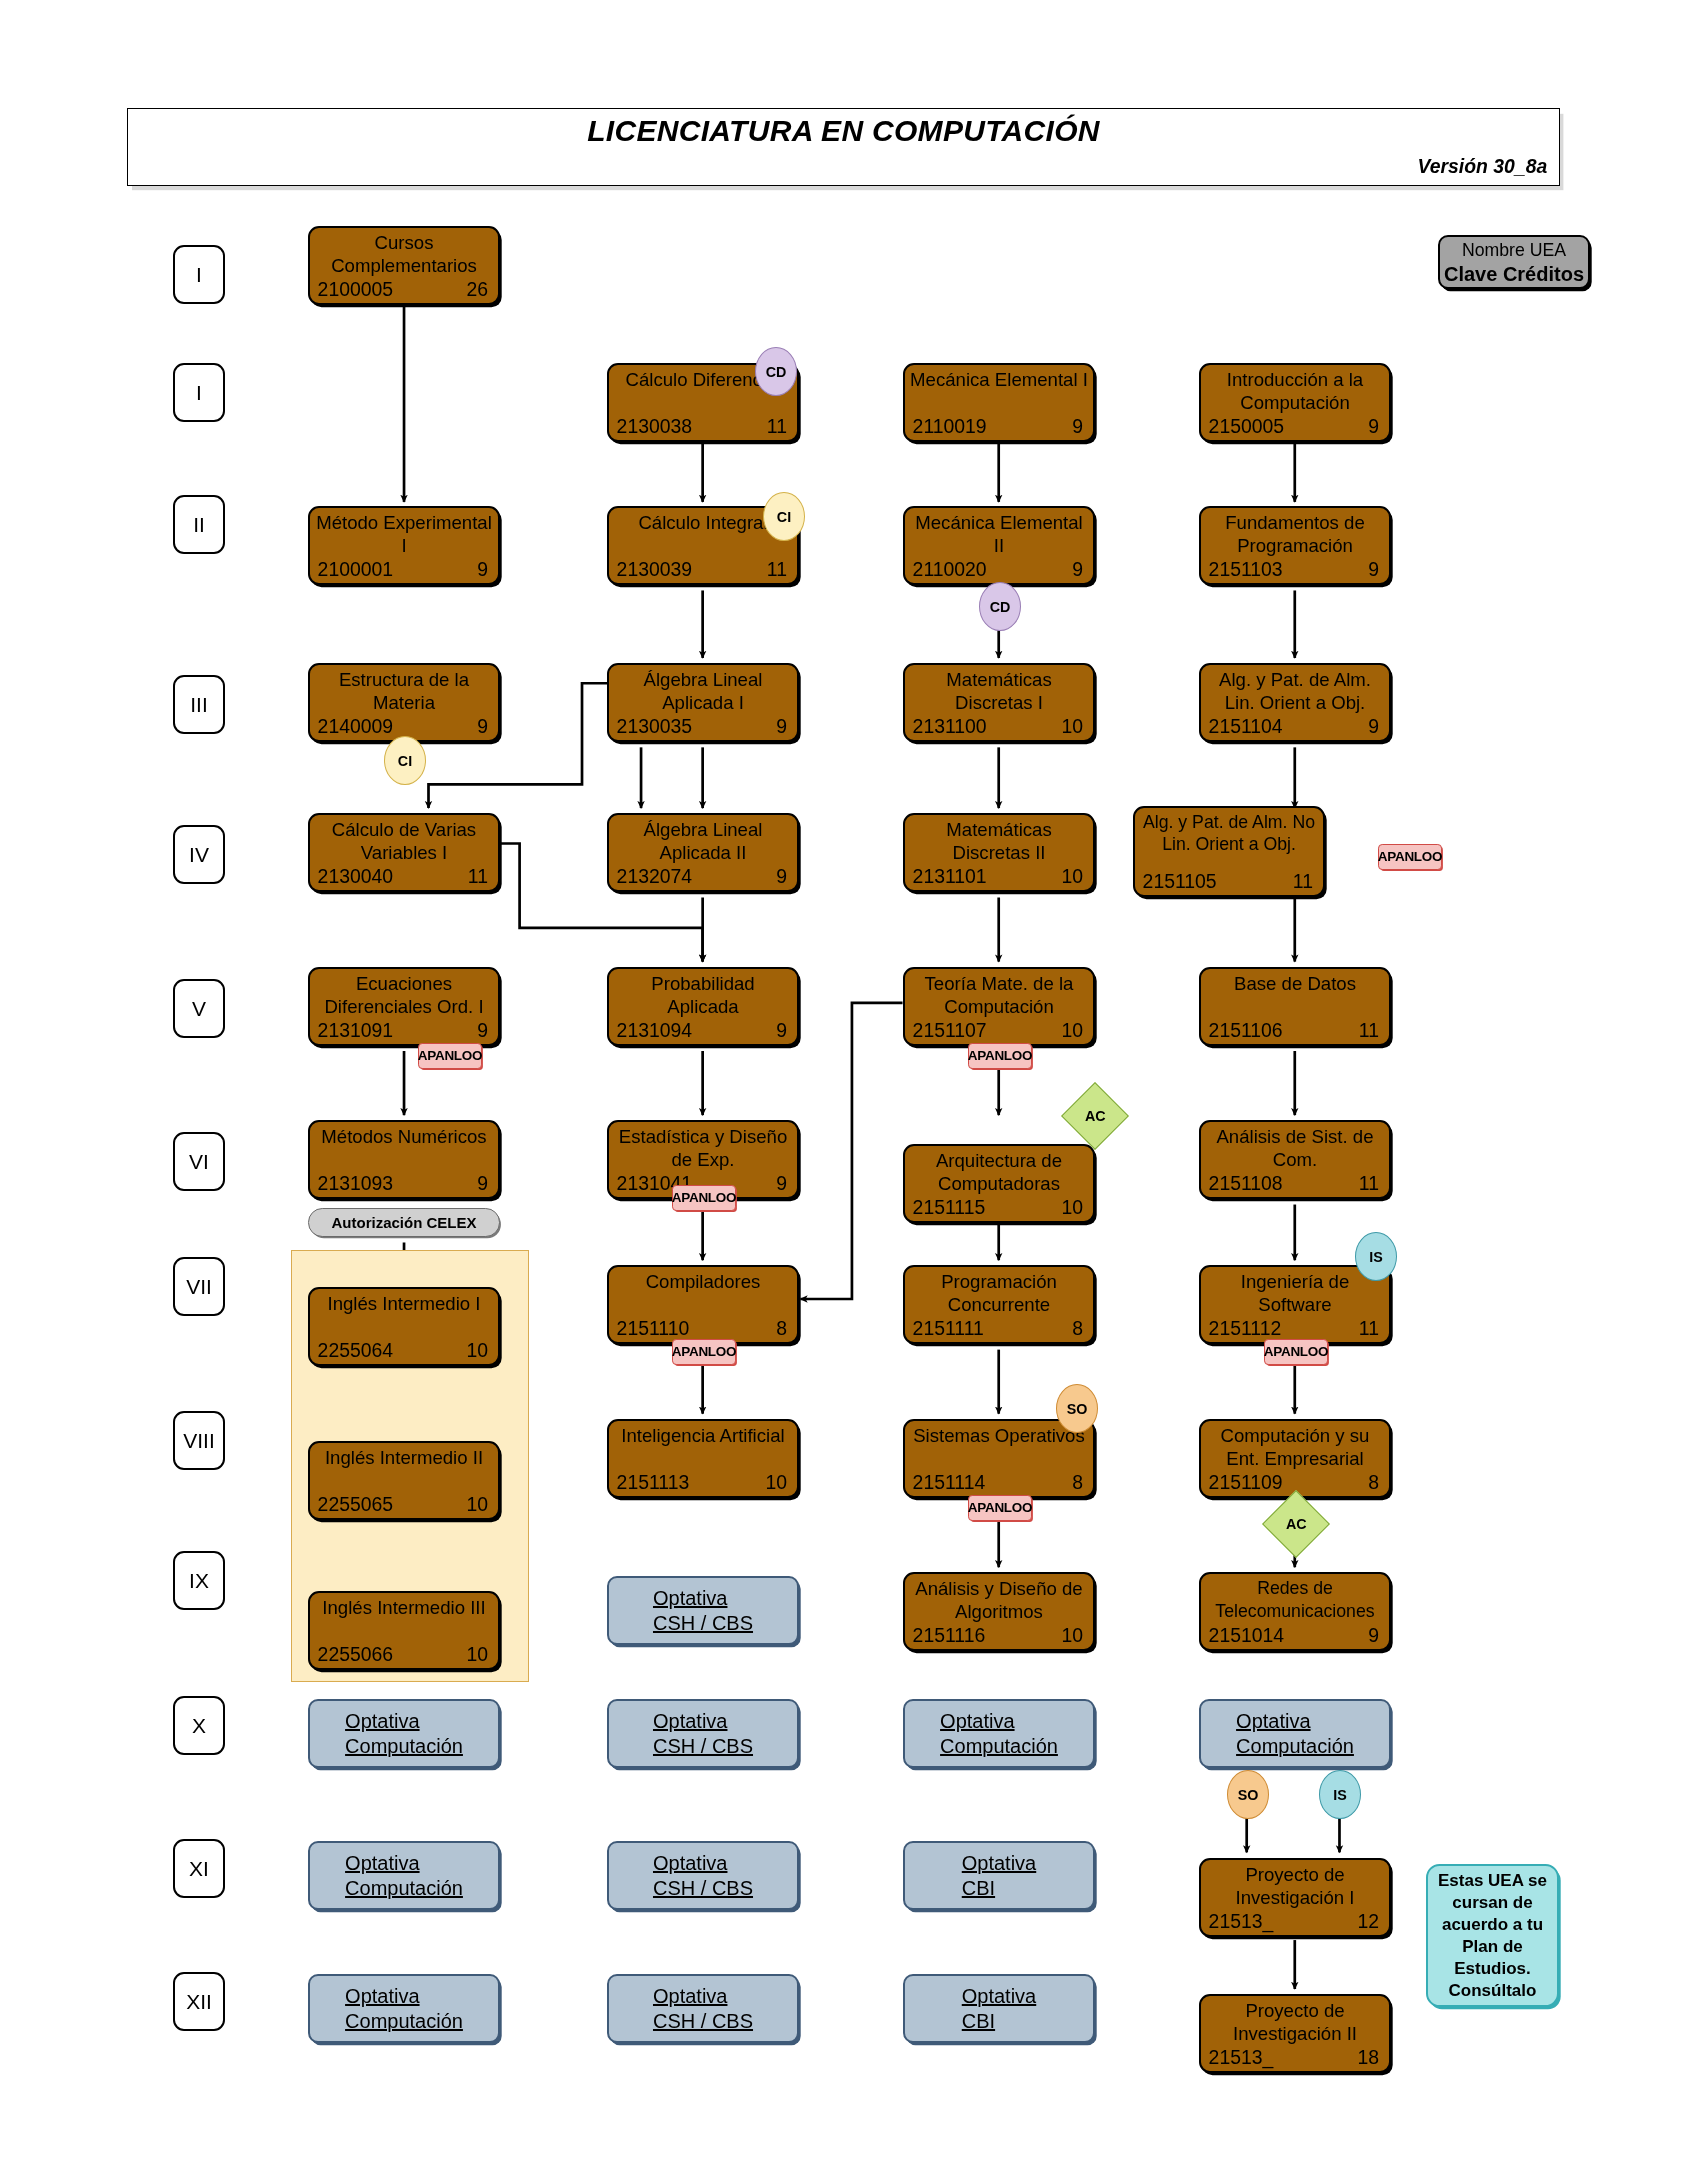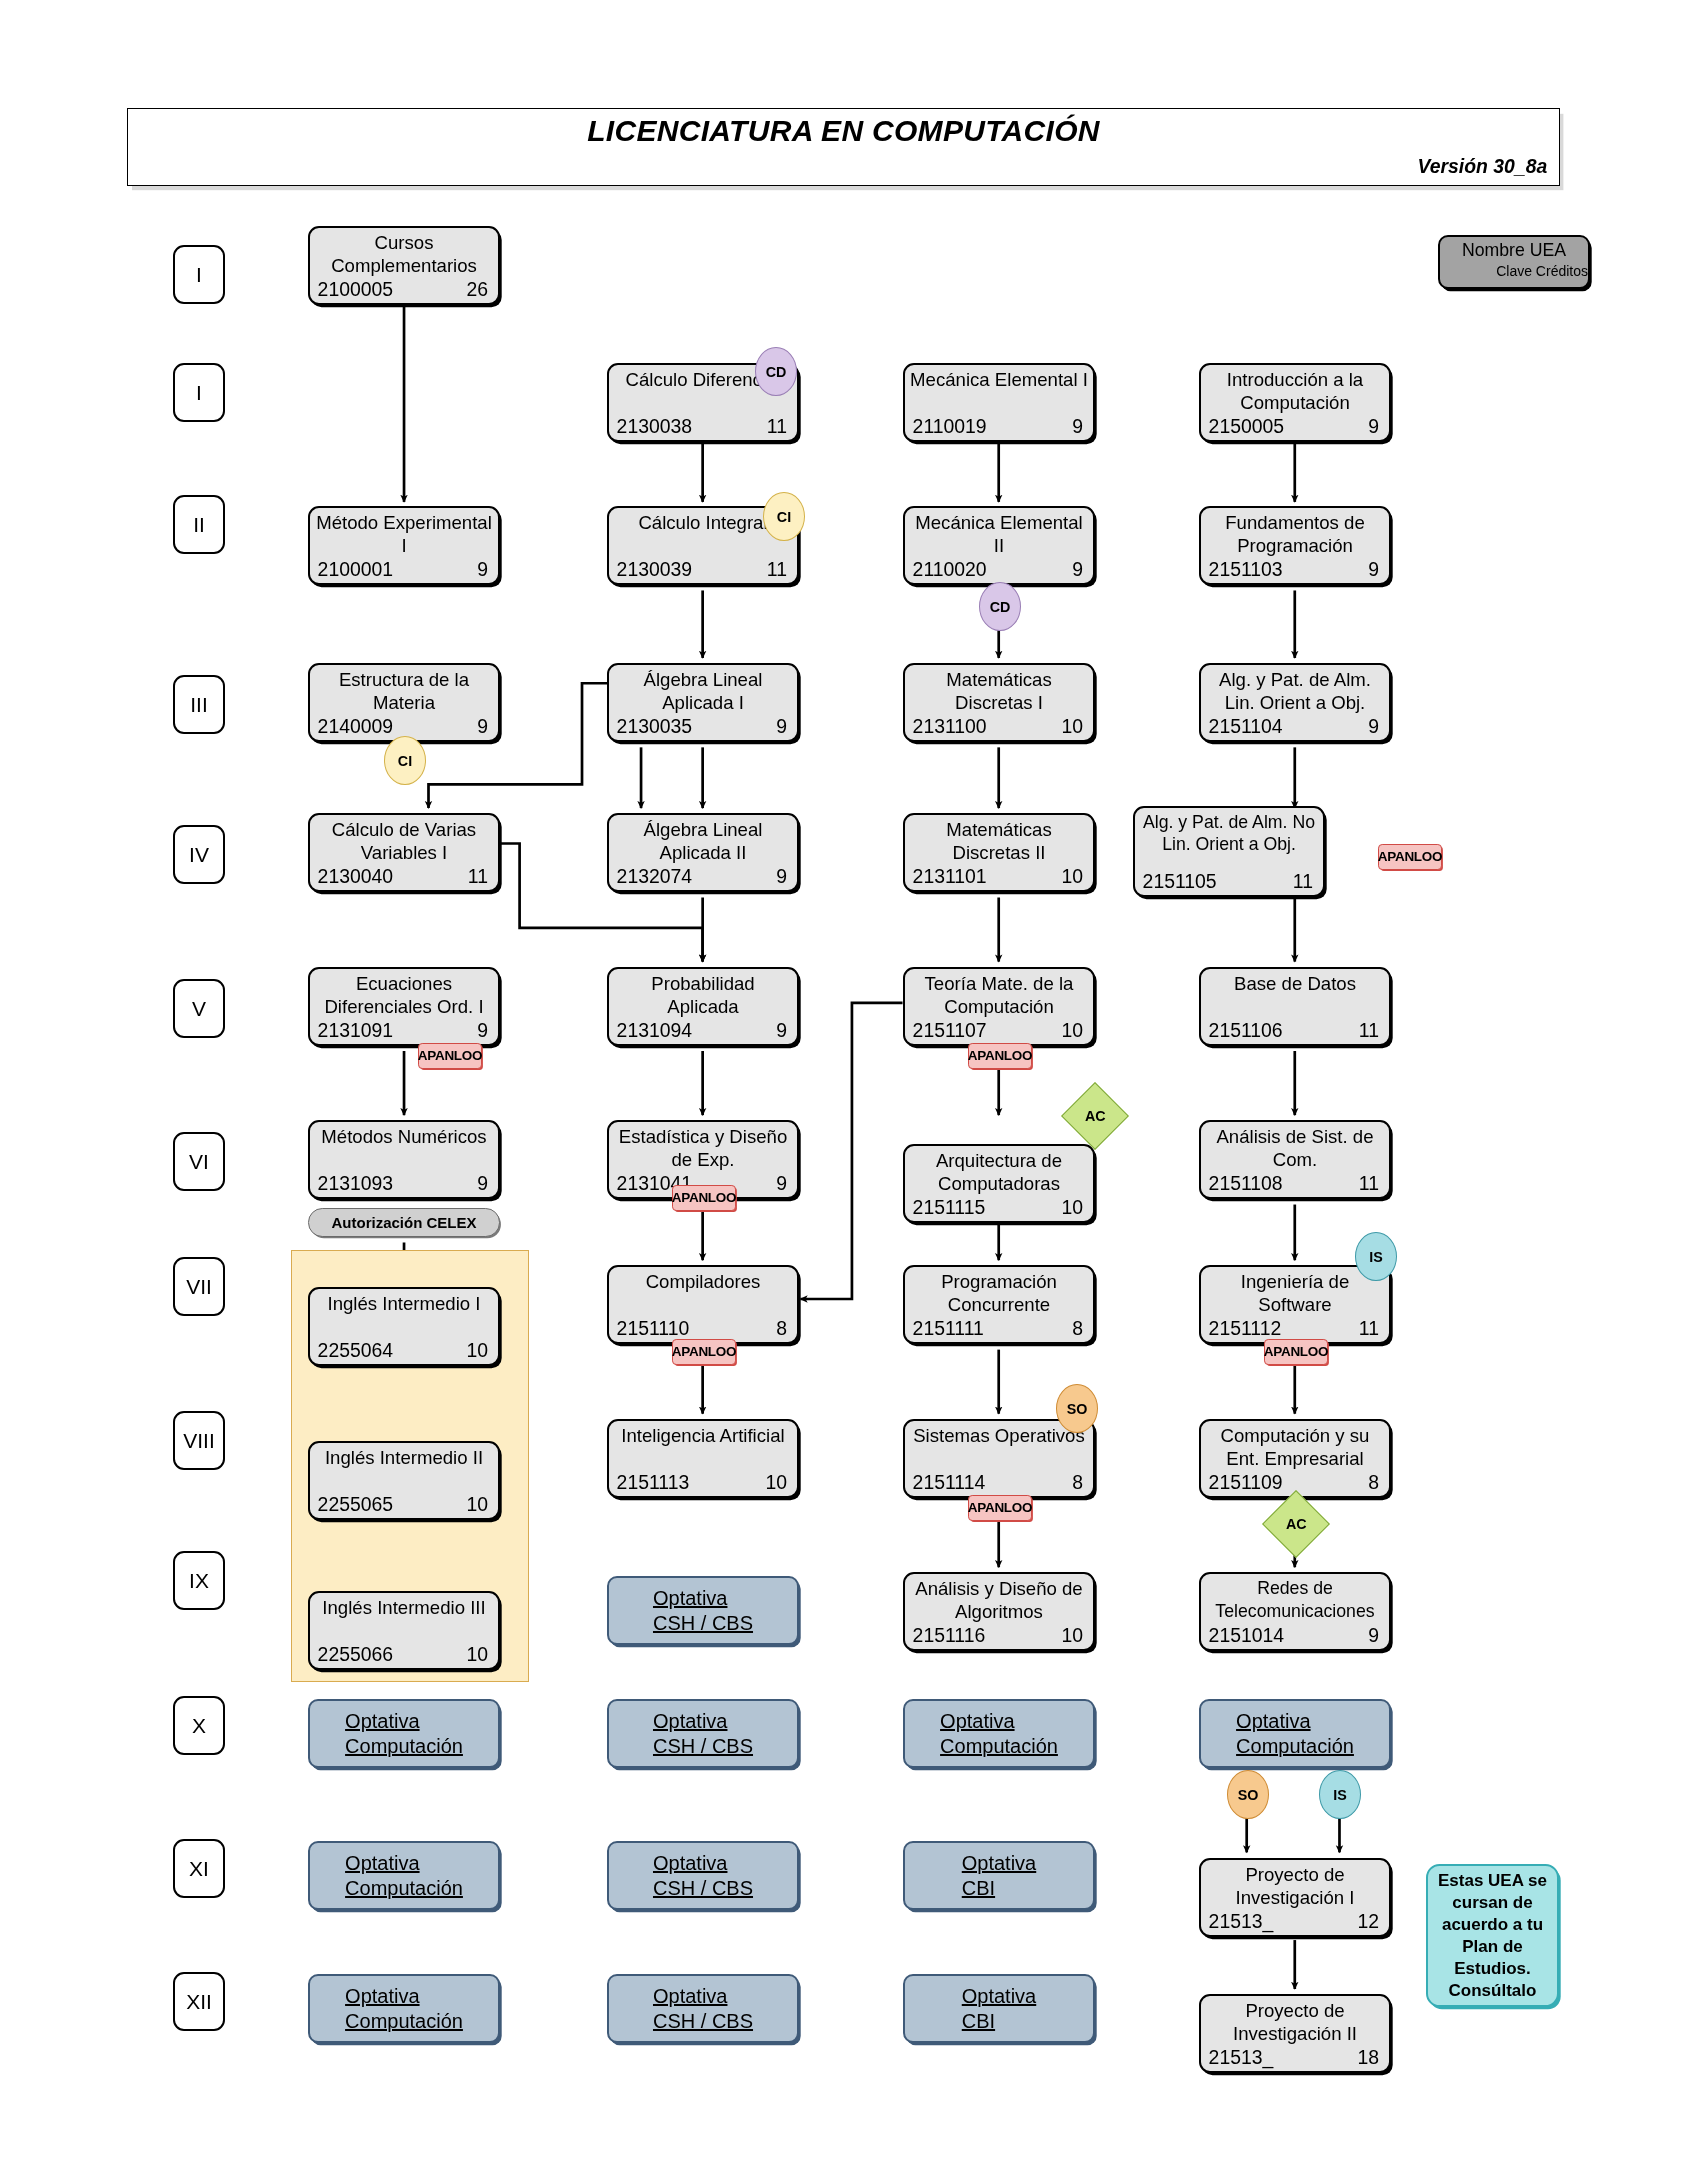--- a/index.html
+++ b/index.html
@@ -24,31 +24,31 @@
   .header .ver{position:absolute;right:11.8px;top:46px;font-size:19.4px;
                font-style:italic;font-weight:bold;}
 
   
   .tri{width:52px;height:59px;border:2.1px solid #000;border-radius:11px;
        background:#fff;display:flex;align-items:center;justify-content:center;
        font-size:21px;}
 
   
   .uea{width:192px;height:79px;border:2.1px solid #000;border-radius:11px;
-       background:#e5e5e5;box-shadow:2.5px 3px 0 -0.8px #000;}
+       background:#a16207;box-shadow:2.5px 3px 0 -0.8px #000;}
   .uea .nm{position:absolute;left:5px;right:5px;top:3.4px;text-align:center;
            font-size:18.6px;line-height:23px;}
   .uea .cv{position:absolute;left:7.6px;bottom:2.5px;font-size:19.4px;}
   .uea .cr{position:absolute;right:10px;bottom:2.5px;font-size:19.4px;}
 
   
   .legend{width:152px;height:54px;border:2.1px solid #000;border-radius:10px;
           background:#a3a3a3;box-shadow:2.5px 3px 0 -0.8px #000;}
   .legend .l1{position:absolute;left:0;right:0;top:3.4px;text-align:center;font-size:17.7px;}
-  .legend .l2{position:absolute;left:0;right:0;top:26px;text-align:right;font-size:14px;}
+  .legend .l2{position:absolute;left:0;right:0;top:26px;text-align:center;font-size:20px;font-weight:bold;}
 
   
   .opt{width:192px;height:69px;border:2.1px solid #3f5a78;border-radius:10px;
        background:#b3c4d3;box-shadow:2.5px 3px 0 -0.8px #3f5a78;
        display:flex;align-items:center;justify-content:center;}
   .opt span{display:block;text-align:left;font-size:20px;line-height:25px;text-decoration:underline;}
 
   
   .celex{width:192px;height:29px;border:1.7px solid #6b6b6b;border-radius:14.3px;
          background:#d0d0d0;display:flex;align-items:center;justify-content:center;

